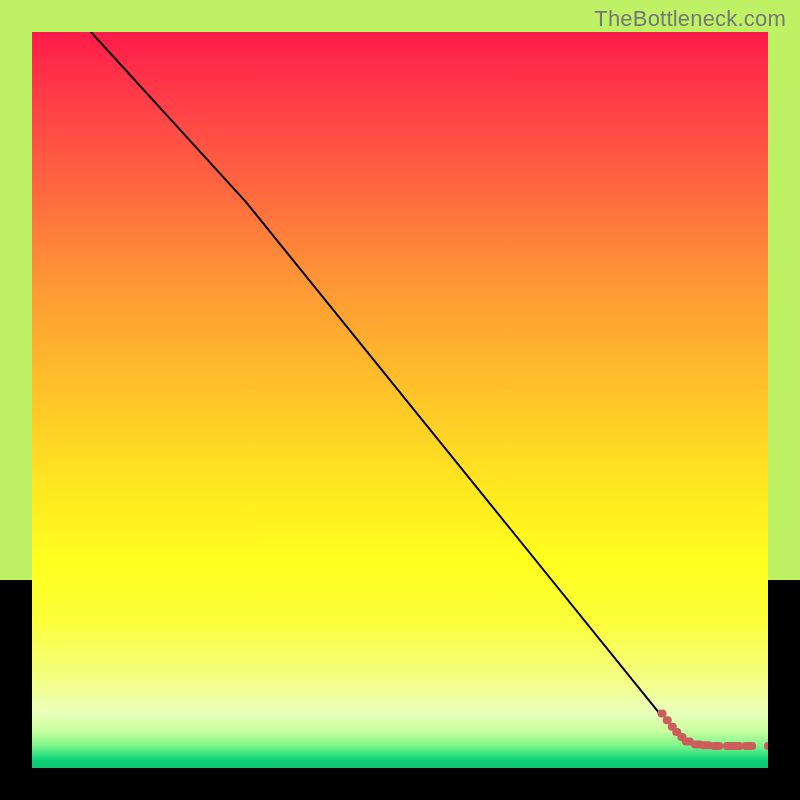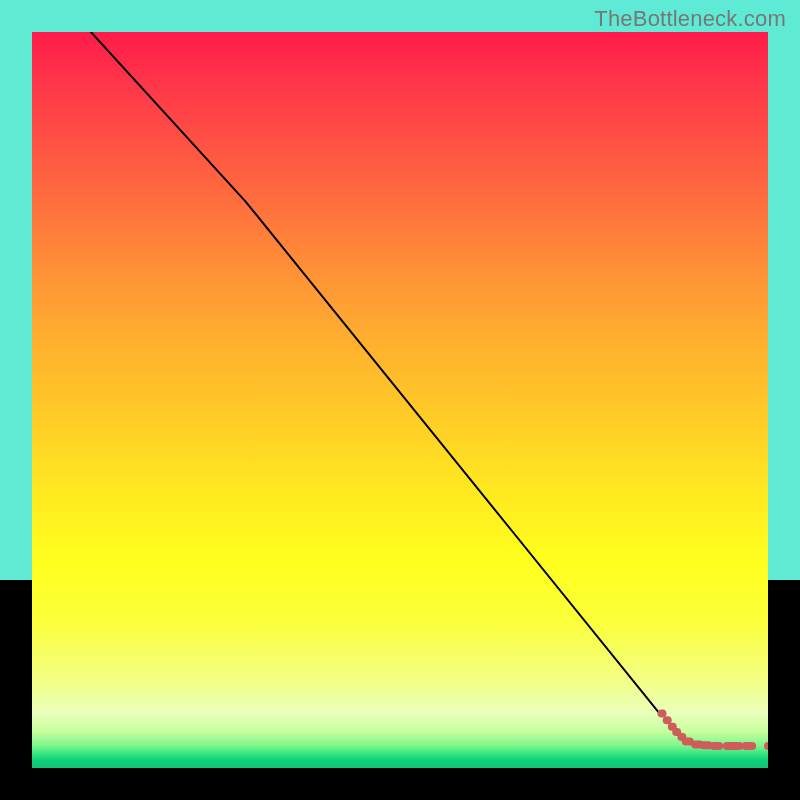--- a/index.html
+++ b/index.html
@@ -8,21 +8,21 @@
     width: 800px;
     height: 800px;
     background: #000;
     overflow: hidden;
     font-family: Arial, Helvetica, sans-serif;
   }
   .stage {
     position: relative;
     width: 800px;
     height: 580px;
-    background: #5eead4;
+    background: #bef264;
   }
   .plot {
     position: absolute;
     left: 32px;
     top: 32px;
     width: 736px;
     height: 736px;
   }
   .gradient {
     position: absolute;

